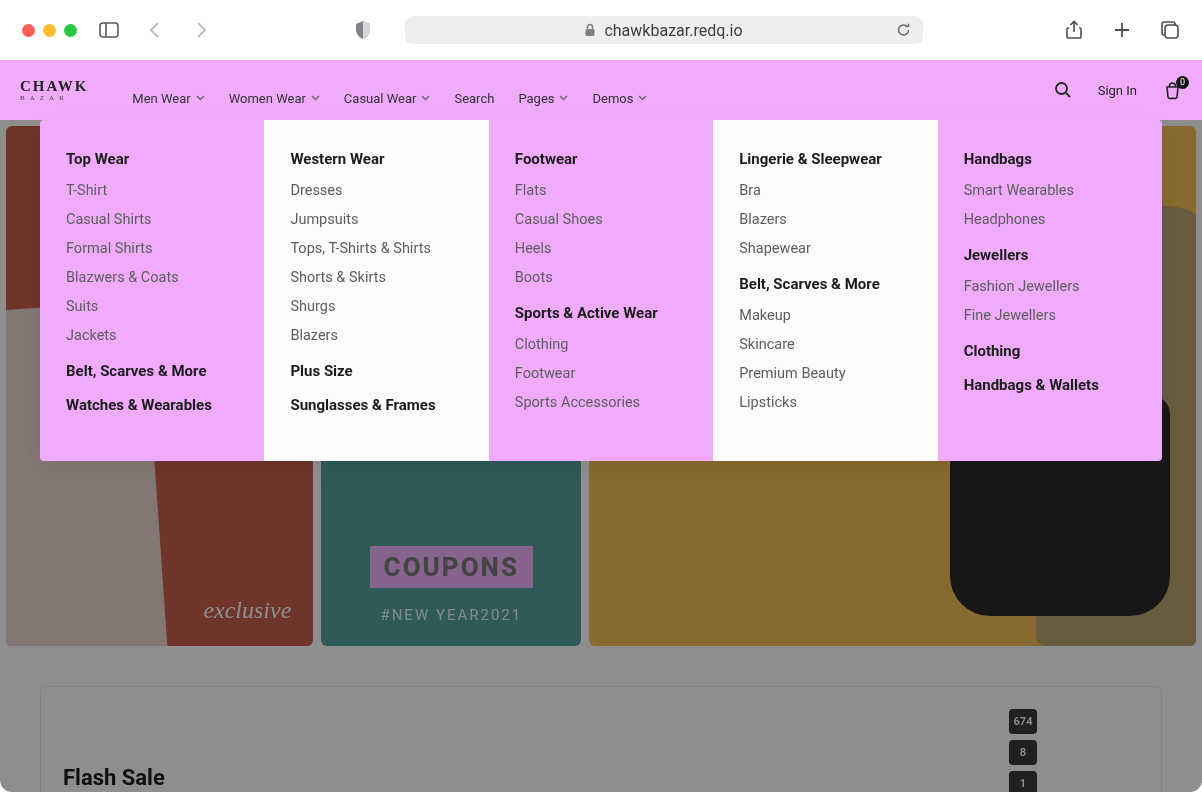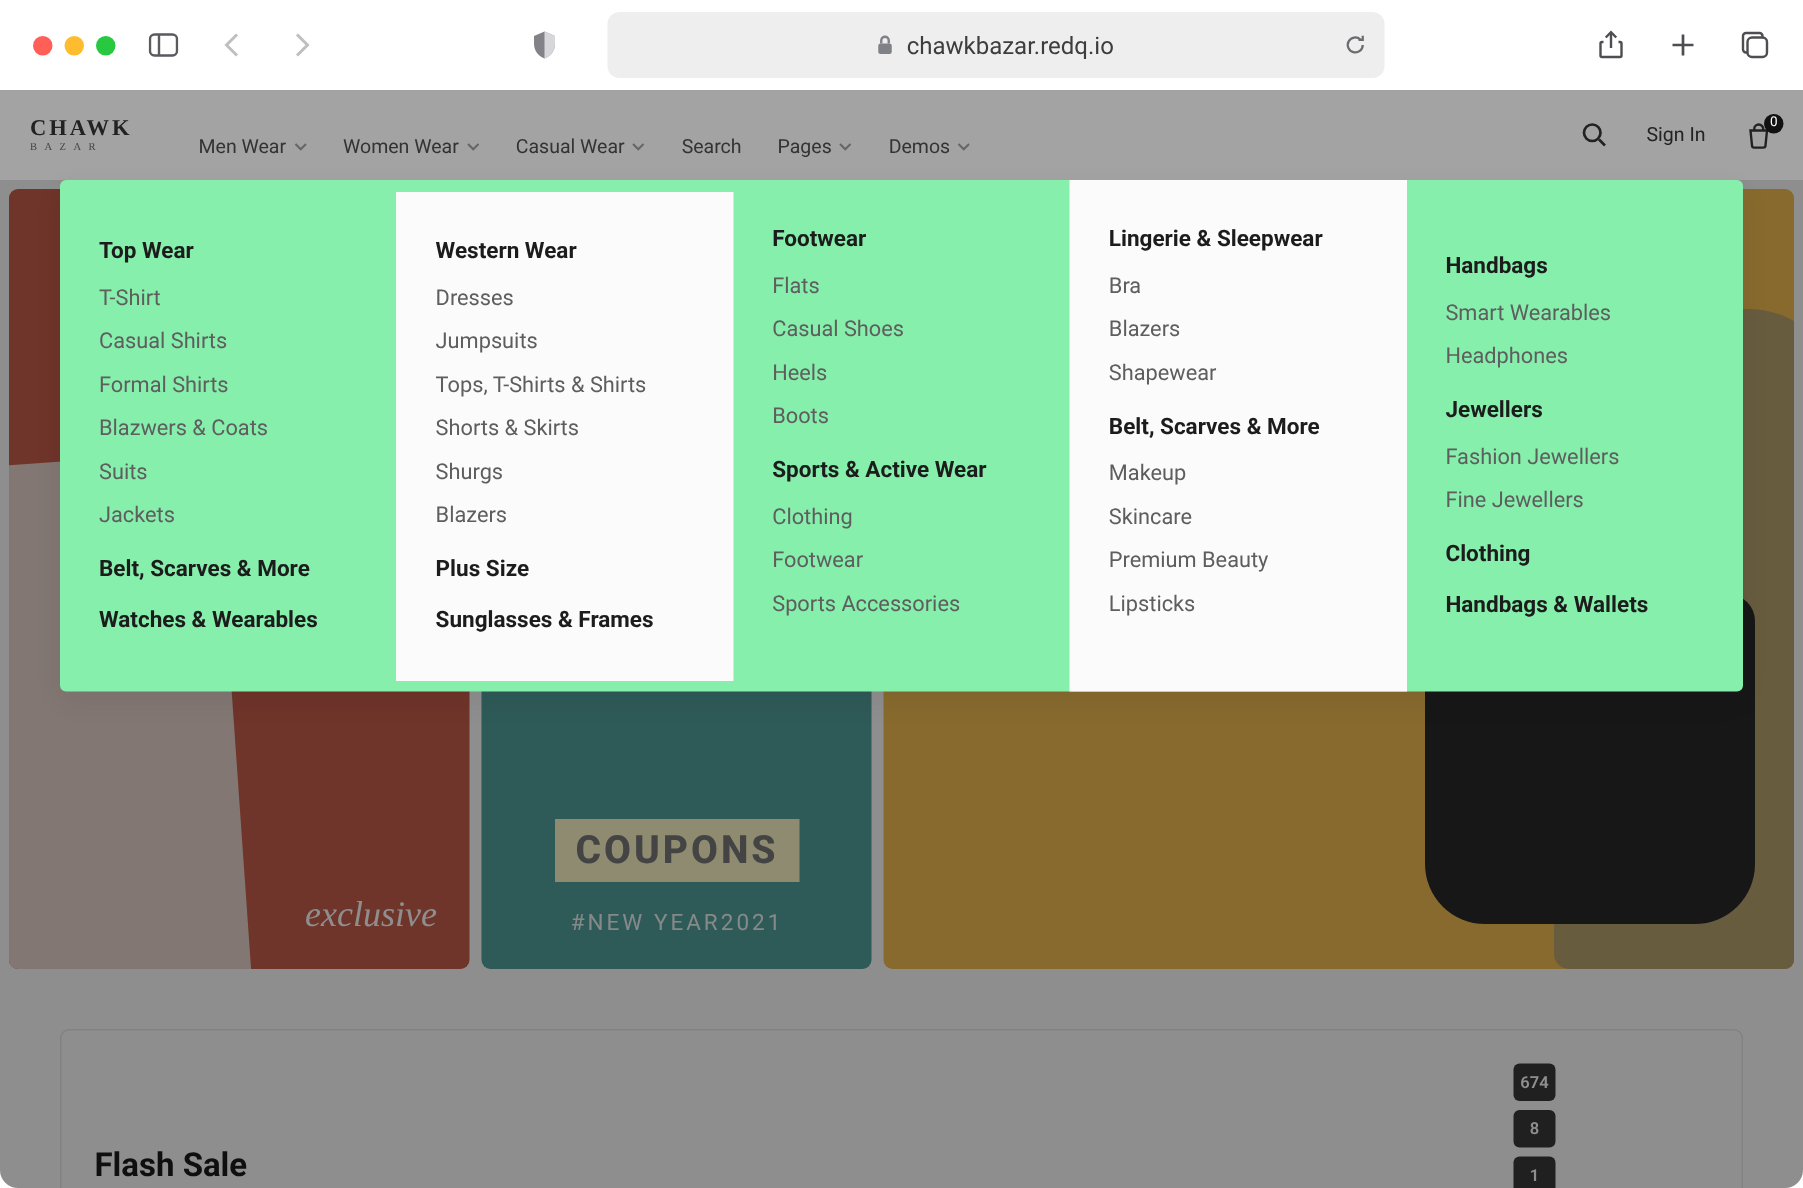--- a/index.html
+++ b/index.html
@@ -9,67 +9,67 @@
   .browser-chrome { height:60px; display:flex; align-items:center; padding:0 22px; gap:22px; }
   .traffic-lights { display:flex; gap:8px; align-items:center; }
   .tl { width:13px; height:13px; border-radius:50%; }
   .tl.red { background:#ff5f57; }
   .tl.yellow { background:#febc2e; }
   .tl.green { background:#28c840; }
   .chrome-btn { width:20px; height:20px; display:flex; align-items:center; justify-content:center; color:#555; }
   .chrome-btn.dim { color:#bfbfbf; }
   .nav-arrows { display:flex; gap:26px; margin-left:4px; }
   .shield-wrap { margin-left:auto; margin-right:10px; }
-  .addrbar { flex:0 0 518px; height:44px; background:#eeeeef; border-radius:8px; display:flex; align-items:center; justify-content:center; gap:8px; color:#3d3d3d; font-size:16px; position:relative; }
+  .addrbar { flex:0 0 518px; height:28px; background:#eeeeef; border-radius:8px; display:flex; align-items:center; justify-content:center; gap:8px; color:#3d3d3d; font-size:16px; position:relative; }
   .addrbar .lock { color:#7c7c82; }
   .addrbar .reload { position:absolute; right:12px; color:#6c6c70; }
   .chrome-right { margin-left:auto; display:flex; gap:28px; align-items:center; }
 
   
-  .site-header { height:60px; display:flex; align-items:center; padding:0 20px; gap:28px; font-size:13px; color:#222; background:#a3a3a3; }
+  .site-header { height:60px; display:flex; align-items:center; padding:0 20px; gap:28px; font-size:13px; color:#222; background:#f0abfc; }
   .logo { font-family: Georgia, serif; letter-spacing:2px; }
   .logo .top { font-weight:700; font-size:15px; color:#222; }
   .logo .sub { font-size:7px; letter-spacing:5px; color:#444; margin-top:-1px; }
   .nav-items { display:flex; gap:24px; align-items:center; margin-left:16px; }
   .nav-item { display:flex; align-items:center; gap:5px; cursor:pointer; color:#333;margin-top:16px; }
   .header-right { margin-left:auto; display:flex; align-items:center; gap:26px; }
   .cart { position:relative; }
   .cart-badge { position:absolute; top:-5px; right:-7px; background:#111; color:#fff; font-size:9px; width:13px; height:13px; border-radius:50%; display:flex; align-items:center; justify-content:center; }
 
   
   .page-body { position:relative; height:672px; }
   .banner-row { position:absolute; inset:0 0 auto 0; height:526px; display:flex; gap:8px; padding:6px 6px 0 6px; }
   .banner { border-radius:6px; overflow:hidden; position:relative; display:flex; flex-direction:column; justify-content:flex-end; padding:22px; color:#fff; }
   .banner-a { flex:1; background:#c14a36; }
   .banner-a::before { content:""; position:absolute; left:-20px; bottom:-20px; width:170px; height:360px; background:#e6d0c6; border-radius:8px; transform:rotate(-4deg); }
   .banner-b { width:260px; background:#3f9690; align-items:center; text-align:center; }
   .banner-c { flex:2; background:#f3b63e; padding:40px; justify-content:flex-start; }
   .banner-c::after { content:""; position:absolute; right:26px; bottom:30px; width:220px; height:220px; background:#111; border-radius:18px 18px 40px 40px; }
   .exclusive { font-style:italic; font-family:"Brush Script MT",cursive; font-size:24px; text-align:right; }
-  .coupons-box { background:#fef9c3; color:#6a6a6a; font-weight:800; font-size:26px; letter-spacing:2px; padding:6px 14px; margin-top:4px; }
+  .coupons-box { background:#f0abfc; color:#6a6a6a; font-weight:800; font-size:26px; letter-spacing:2px; padding:6px 14px; margin-top:4px; }
   .banner-c .big { font-weight:800; font-size:46px; letter-spacing:2px; line-height:1; }
   .hashtag { margin-top:18px; letter-spacing:2px; font-size:15px; opacity:.9; }
   .person { position:absolute; right:-30px; bottom:0; width:190px; height:440px; background:#b09a5e; border-radius:80px 60px 10px 10px; }
 
   .flash-section { position:absolute; left:40px; right:40px; top:566px; border:1px solid #e6e6e6; border-radius:6px; padding:22px; background:#fff; }
   .flash-head { display:flex; align-items:center; justify-content:space-between; }
   .flash-title { font-size:22px; font-weight:700; }
   .timer-group { text-align:center; }
   .timer-boxes { display:flex; gap:6px;flex-direction:column; }
   .timer-box { background:#222; color:#fff; width:28px; height:25px; border-radius:4px; display:flex; align-items:center; justify-content:center; font-size:11px; font-weight:600; }
   .timer-labels { display:flex; gap:6px; margin-top:4px; }
   .timer-label { width:28px; font-size:13px; color:#6a6a6a; letter-spacing:.3px; }
   .flash-products { display:flex; gap:18px; margin-top:20px; }
   .prod { flex:1; height:52px; background:#efefef; border-radius:4px; }
 
   
   .dim-overlay { position:absolute; inset:0; background:rgba(30,30,30,.5); }
 
   
-  .mega { position:absolute; top:120px; left:40px; right:40px; background:#86efac; border-radius:4px; display:flex; box-shadow:0 6px 20px rgba(0,0,0,.06); z-index:20;align-items:center; }
+  .mega { position:absolute; top:120px; left:40px; right:40px; background:#f0abfc; border-radius:4px; display:flex; box-shadow:0 6px 20px rgba(0,0,0,.06); z-index:20; }
   .mega-col { flex:1; padding:30px 26px 32px 26px; }
   .mega-col:nth-child(even){ background:#fbfbfb; }
   .mega-group { margin-bottom:18px; }
   .mega-head { font-weight:700; font-size:15px; color:#1c1c1c; margin-bottom:14px; }
   .mega-link { font-size:14.5px; color:#5e5e5e; margin-bottom:12px; cursor:pointer; }
   .mega-head.solo { margin-top:16px; margin-bottom:0; }
 
   svg { display:block; }
 </style>
 </head>

